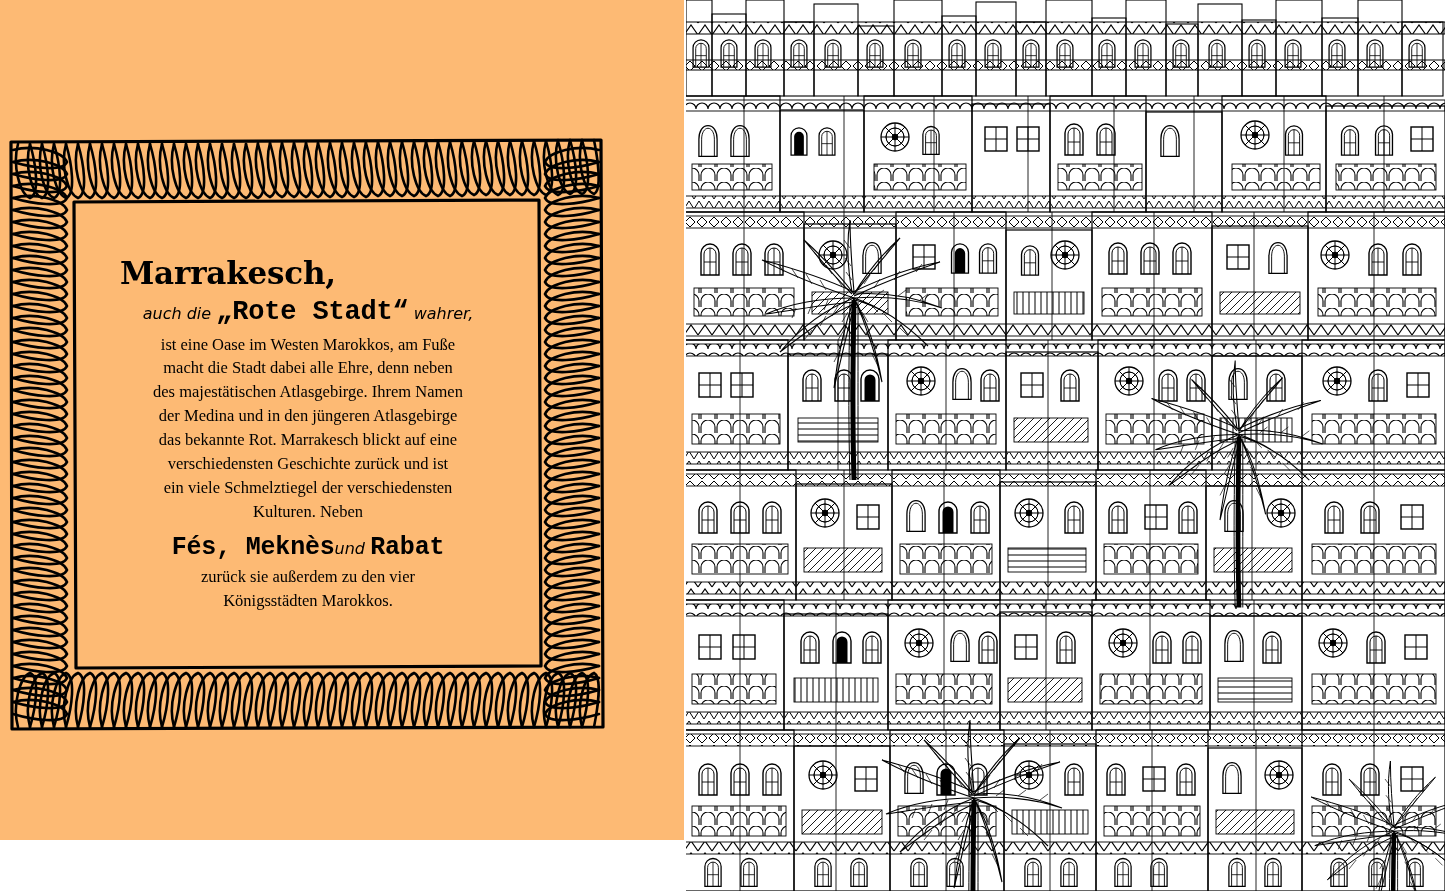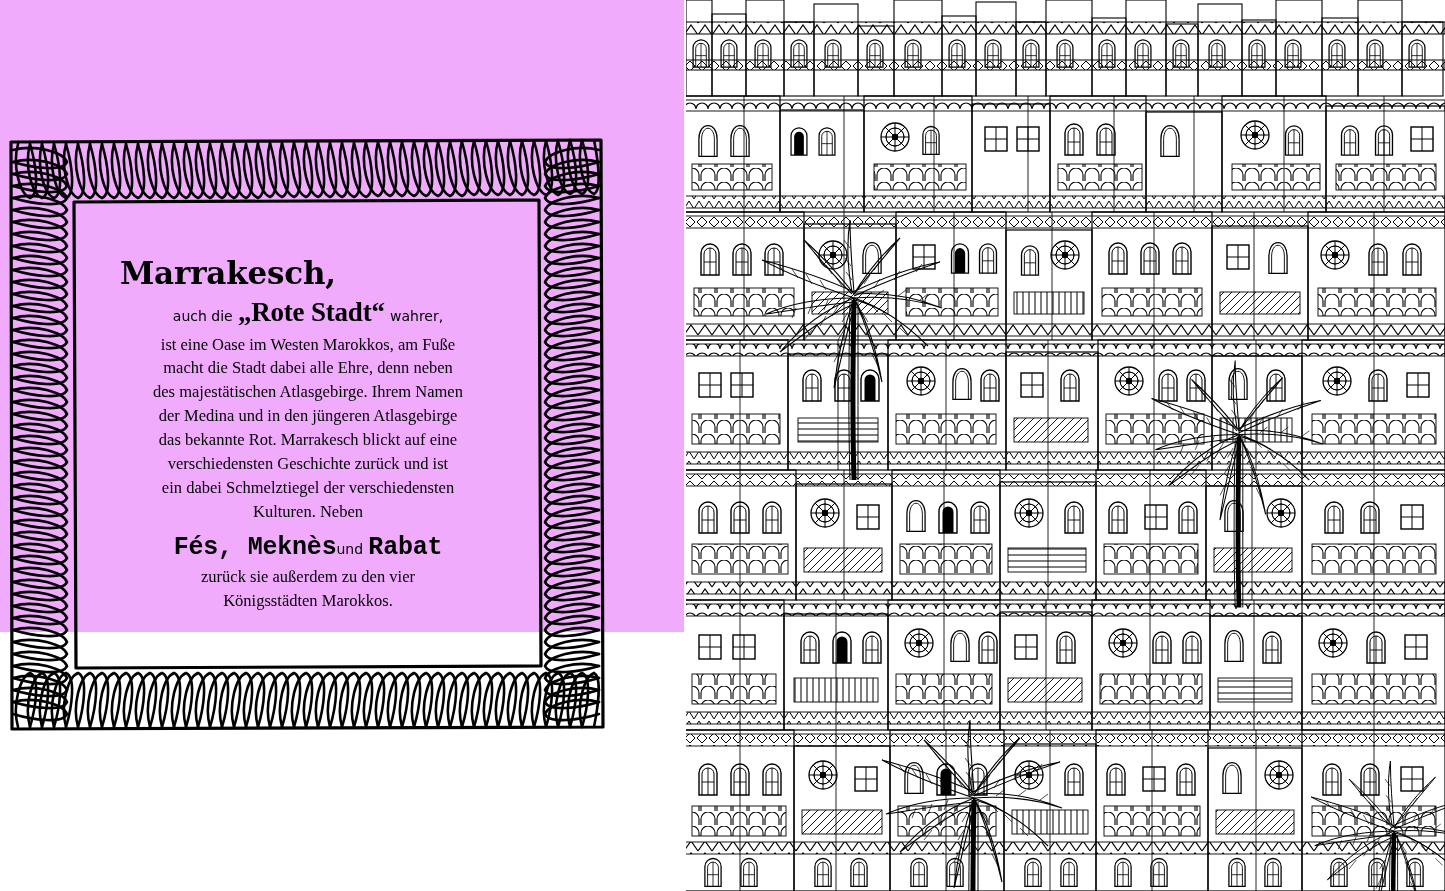--- a/index.html
+++ b/index.html
@@ -21,22 +21,22 @@
     height: 891px;
     background: #ffffff;
   }
 
   
   .left-page {
     position: absolute;
     left: 0;
     top: 0;
     width: 684px;
-    height: 632px;
-    background: #f0abfc;
+    height: 840px;
+    background: #fdba74;
   }
 
   .frame-wrap {
     position: absolute;
     left: 6px;
     top: 136px;
     width: 600px;
     height: 597px;
   }
   .frame-wrap svg {
@@ -66,33 +66,34 @@
     text-align: left;
     font-family: "DejaVu Serif", serif;
     font-weight: bold;
     font-size: 31px;
     letter-spacing: -0.2px;
     line-height: 1.1;
     margin-left: 36px;
     margin-bottom: 4px;
   }
   .serif-big {
-    font-family: Liberation Serif, serif;
+    font-family: Liberation Mono, monospace;
     font-weight: bold;
     font-size: 27px;
     letter-spacing: -0.2px;
   }
   .serif-med {
     font-family: Liberation Mono, monospace;
     font-weight: bold;
     font-size: 25px;
     letter-spacing: -0.2px;
   }
   .small-run {
-    font-size: 14px;
+    font-size: 16px;
+    font-style: italic;
   }
   .line2 {
     display: block;
     margin-top: 2px;
     margin-bottom: 2px;
     line-height: 1.35;
   }
   .cities-line {
     display: block;
     margin-top: 9px;
@@ -351,21 +352,21 @@
           <span class="serif-big">„Rote Stadt“</span>
           <span class="small-run">wahrer,</span>
         </span>
 
         <p>ist eine Oase im Westen Marokkos, am Fuße</p>
         <p>macht die Stadt dabei alle Ehre, denn neben</p>
         <p>des majestätischen Atlasgebirge. Ihrem Namen</p>
         <p>der Medina und in den jüngeren Atlasgebirge</p>
         <p>das bekannte Rot. Marrakesch blickt auf eine</p>
         <p>verschiedensten Geschichte zurück und ist</p>
-        <p>ein dabei Schmelztiegel der verschiedensten</p>
+        <p>ein viele Schmelztiegel der verschiedensten</p>
         <p>Kulturen. Neben</p>
 
         <span class="cities-line">
           <span class="serif-med">Fés, Meknès</span><span class="small-run">und</span>
           <span class="serif-med">Rabat</span>
         </span>
 
         <p>zurück sie außerdem zu den vier</p>
         <p>Königsstädten Marokkos.</p>
       </div>

